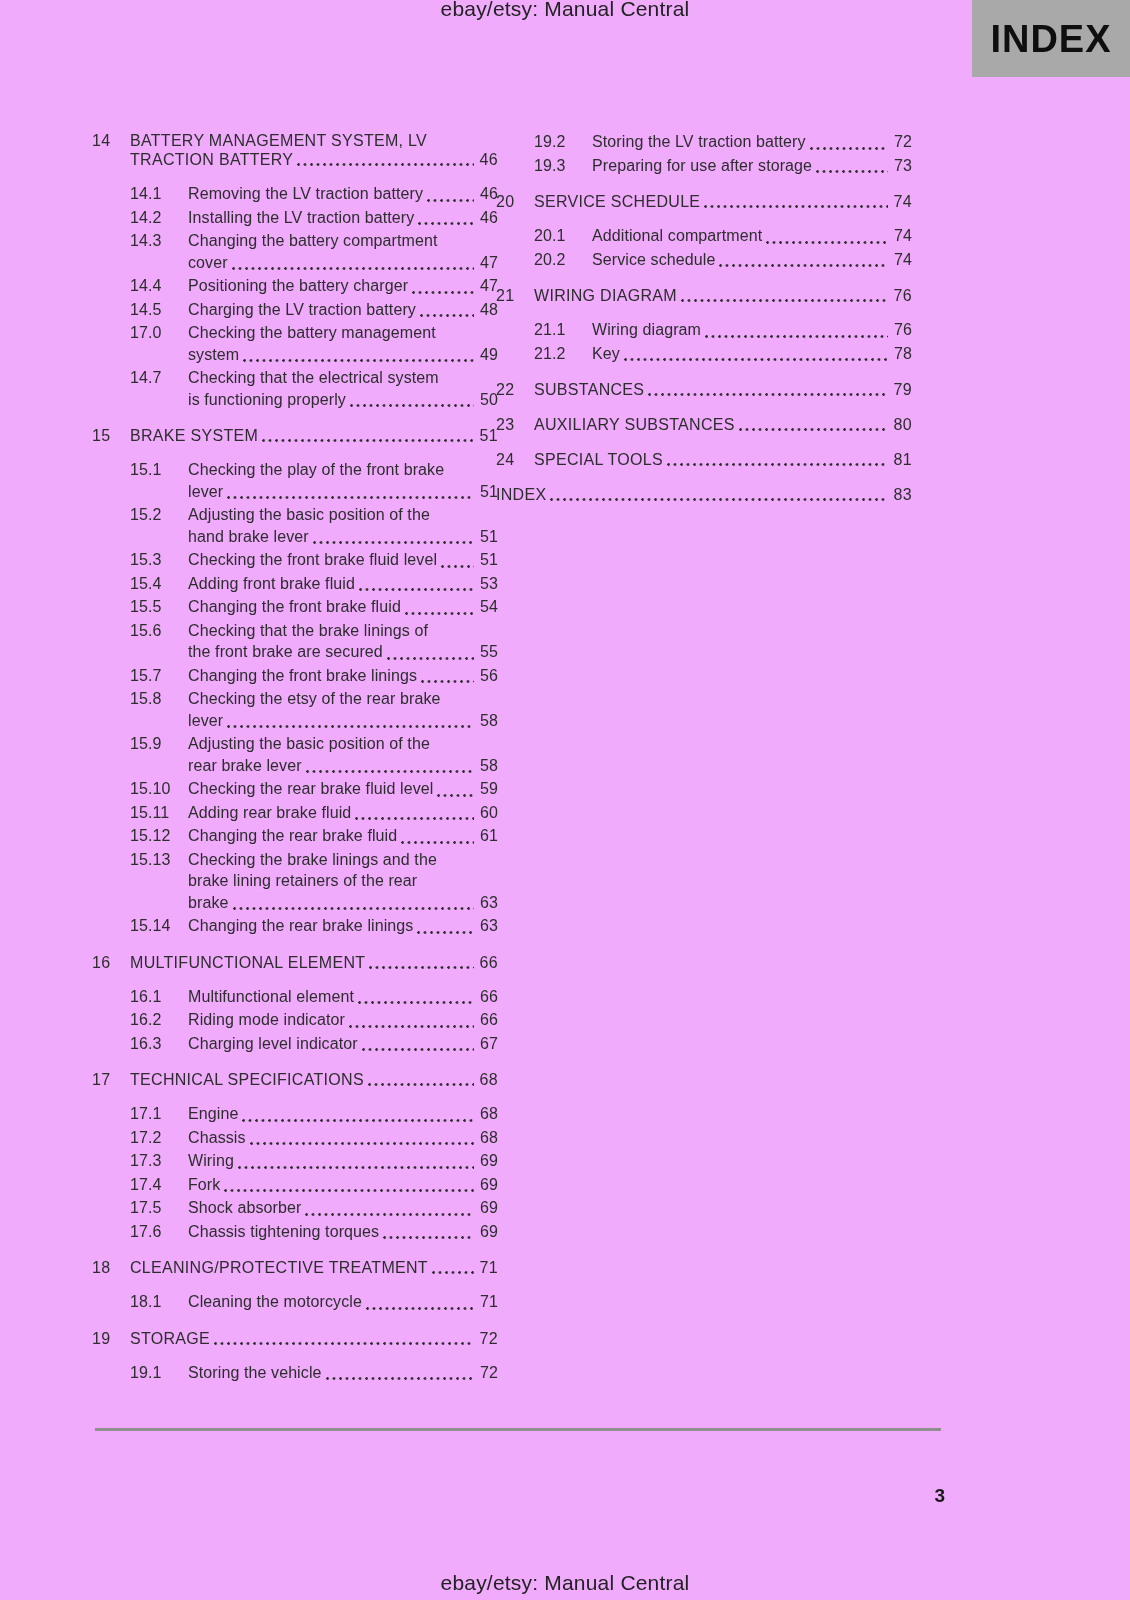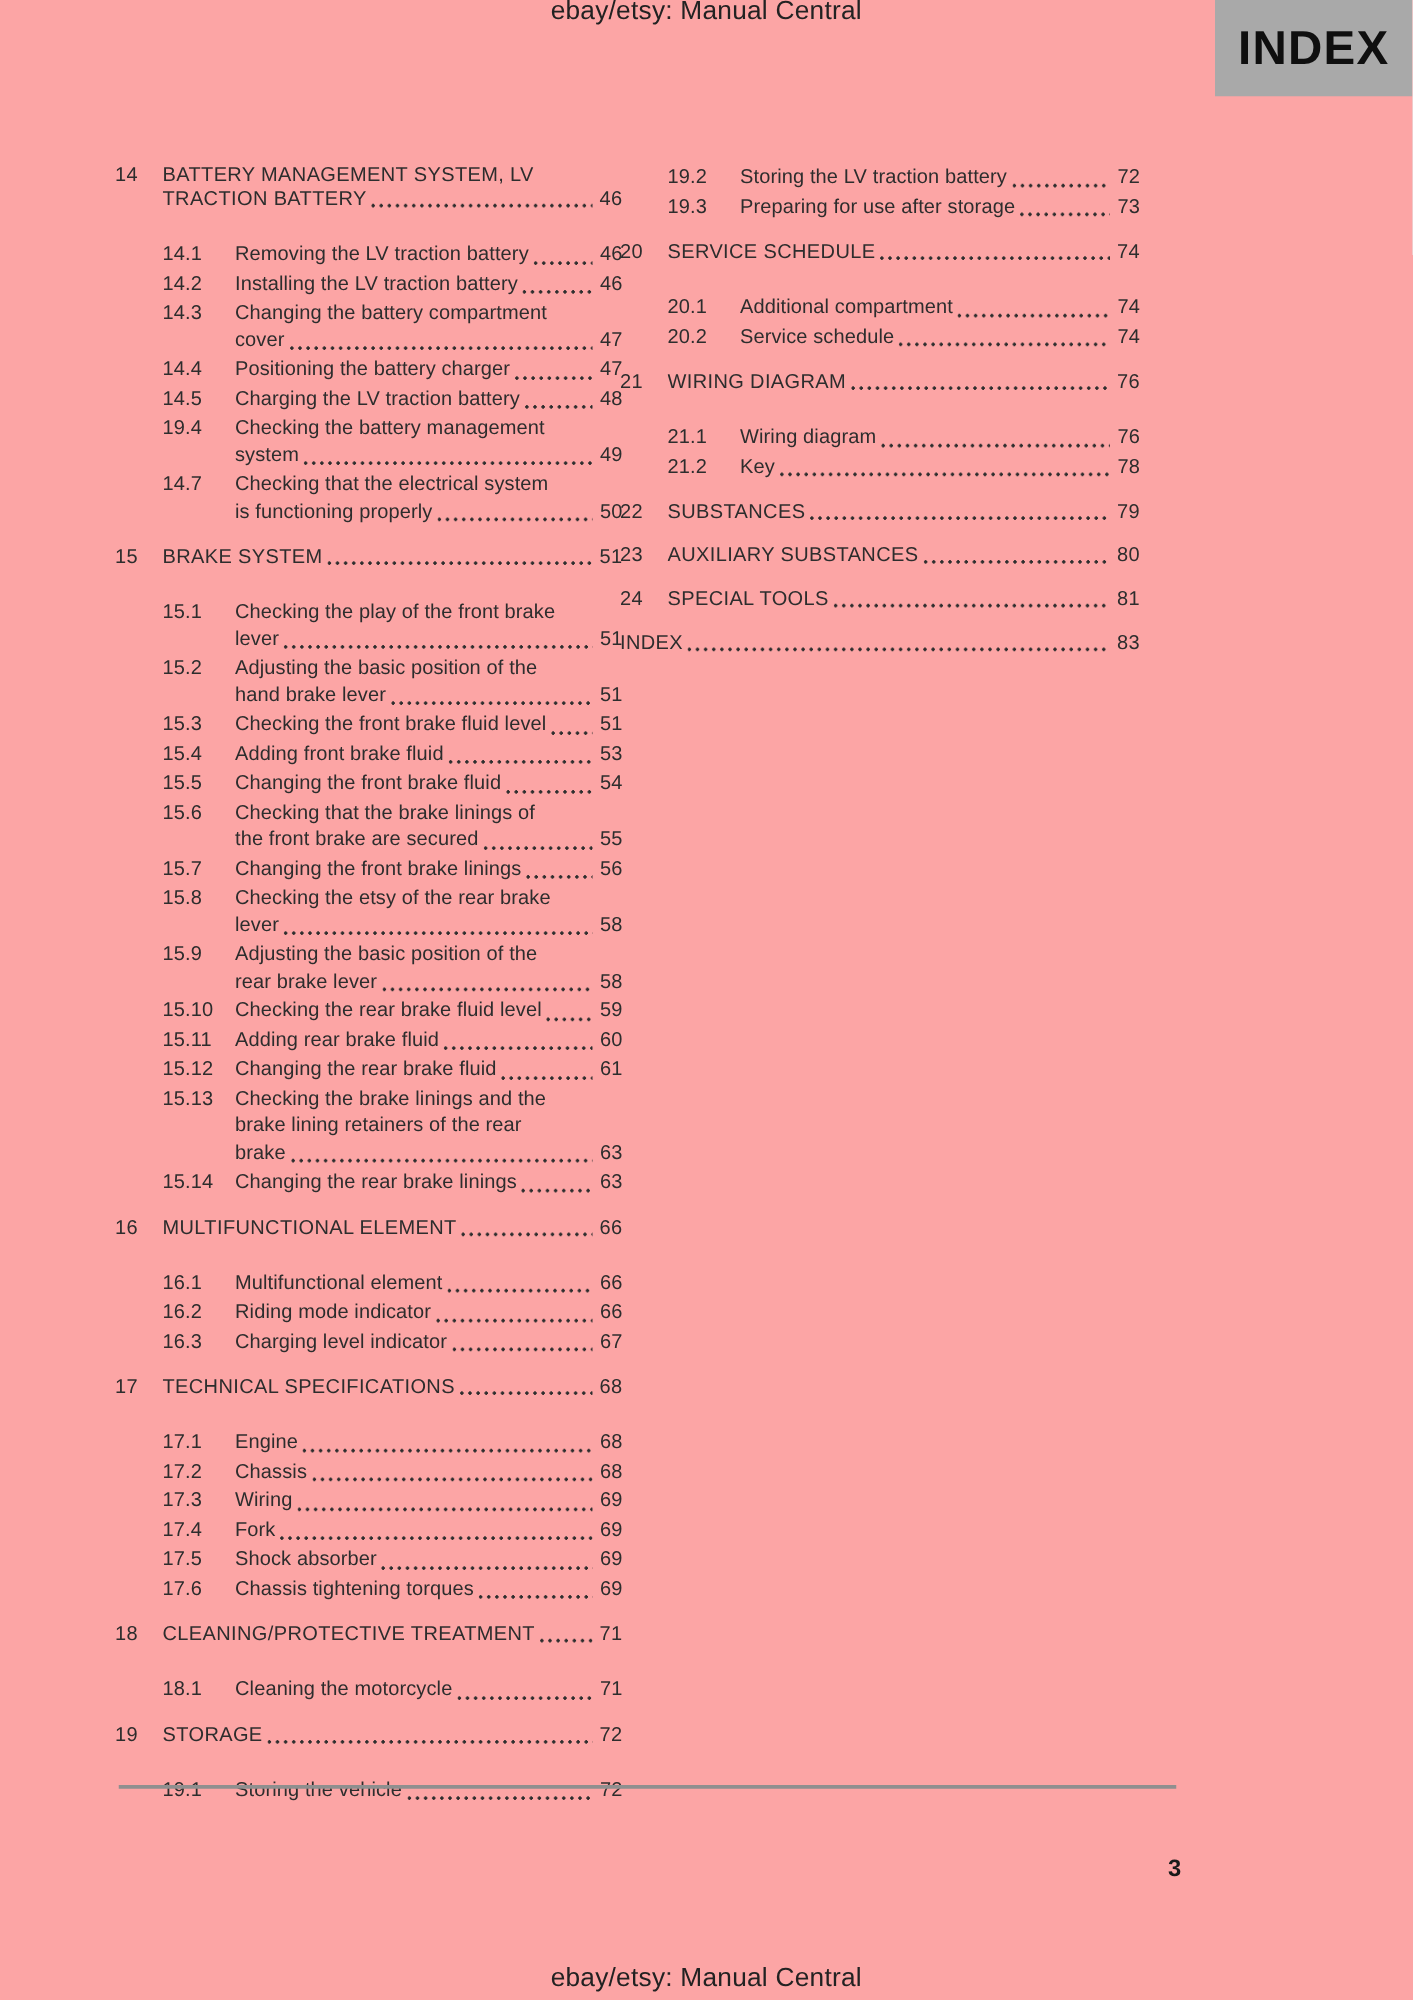--- a/index.html
+++ b/index.html
@@ -4,21 +4,21 @@
 <style>
   :root{
     --text:#2d2d2d;
     --tab-bg:#a9a9a9;
     --divider:#8f8f8f;
   }
   html,body{margin:0;padding:0;background:#e8e8e8;}
   .page{
     position:relative;
     width:1130px;height:1600px;
-    background:#fca5a5;
+    background:#f0abfc;
     font-family:"Liberation Sans","DejaVu Sans",sans-serif;
     color:var(--text);
     overflow:hidden;
     margin:0 auto;
   }
   .header-title{
     position:absolute;top:-3px;left:0;right:0;
     text-align:center;font-size:21px;line-height:24px;
     color:#222;letter-spacing:0.2px;
   }
@@ -46,21 +46,21 @@
   .toc-head{
     display:flex;
     line-height:19px;
     margin-top:16px;
     letter-spacing:0.3px;
   }
   .toc-head.first{margin-top:0;}
   .toc-num{flex:0 0 38px;}
   .toc-head-content{flex:1 1 auto;min-width:0;}
 
-  .toc-items{margin-left:38px;margin-top:24px;}
+  .toc-items{margin-left:38px;margin-top:14px;}
   .toc-items.continuation{margin-top:0;}
   .toc-item{
     display:flex;
     line-height:21.5px;
     margin-bottom:2px;
   }
   .toc-item-num{flex:0 0 58px;}
   .toc-item-content{flex:1 1 auto;min-width:0;}
 
   .toc-line{display:flex;align-items:baseline;overflow:hidden;}
@@ -157,21 +157,21 @@
           <span class="toc-item-num">14.5</span>
           <div class="toc-item-content">
             <div class="toc-line">
               <span class="toc-text">Charging the LV traction battery</span>
               <span class="leader"></span>
               <span class="toc-page">48</span>
             </div>
           </div>
         </div>
         <div class="toc-item">
-          <span class="toc-item-num">19.4</span>
+          <span class="toc-item-num">17.0</span>
           <div class="toc-item-content">
             <div class="toc-line">
               <span class="toc-text">Checking the battery management</span>
             </div>
             <div class="toc-line">
               <span class="toc-text">system</span>
               <span class="leader"></span>
               <span class="toc-page">49</span>
             </div>
           </div>

